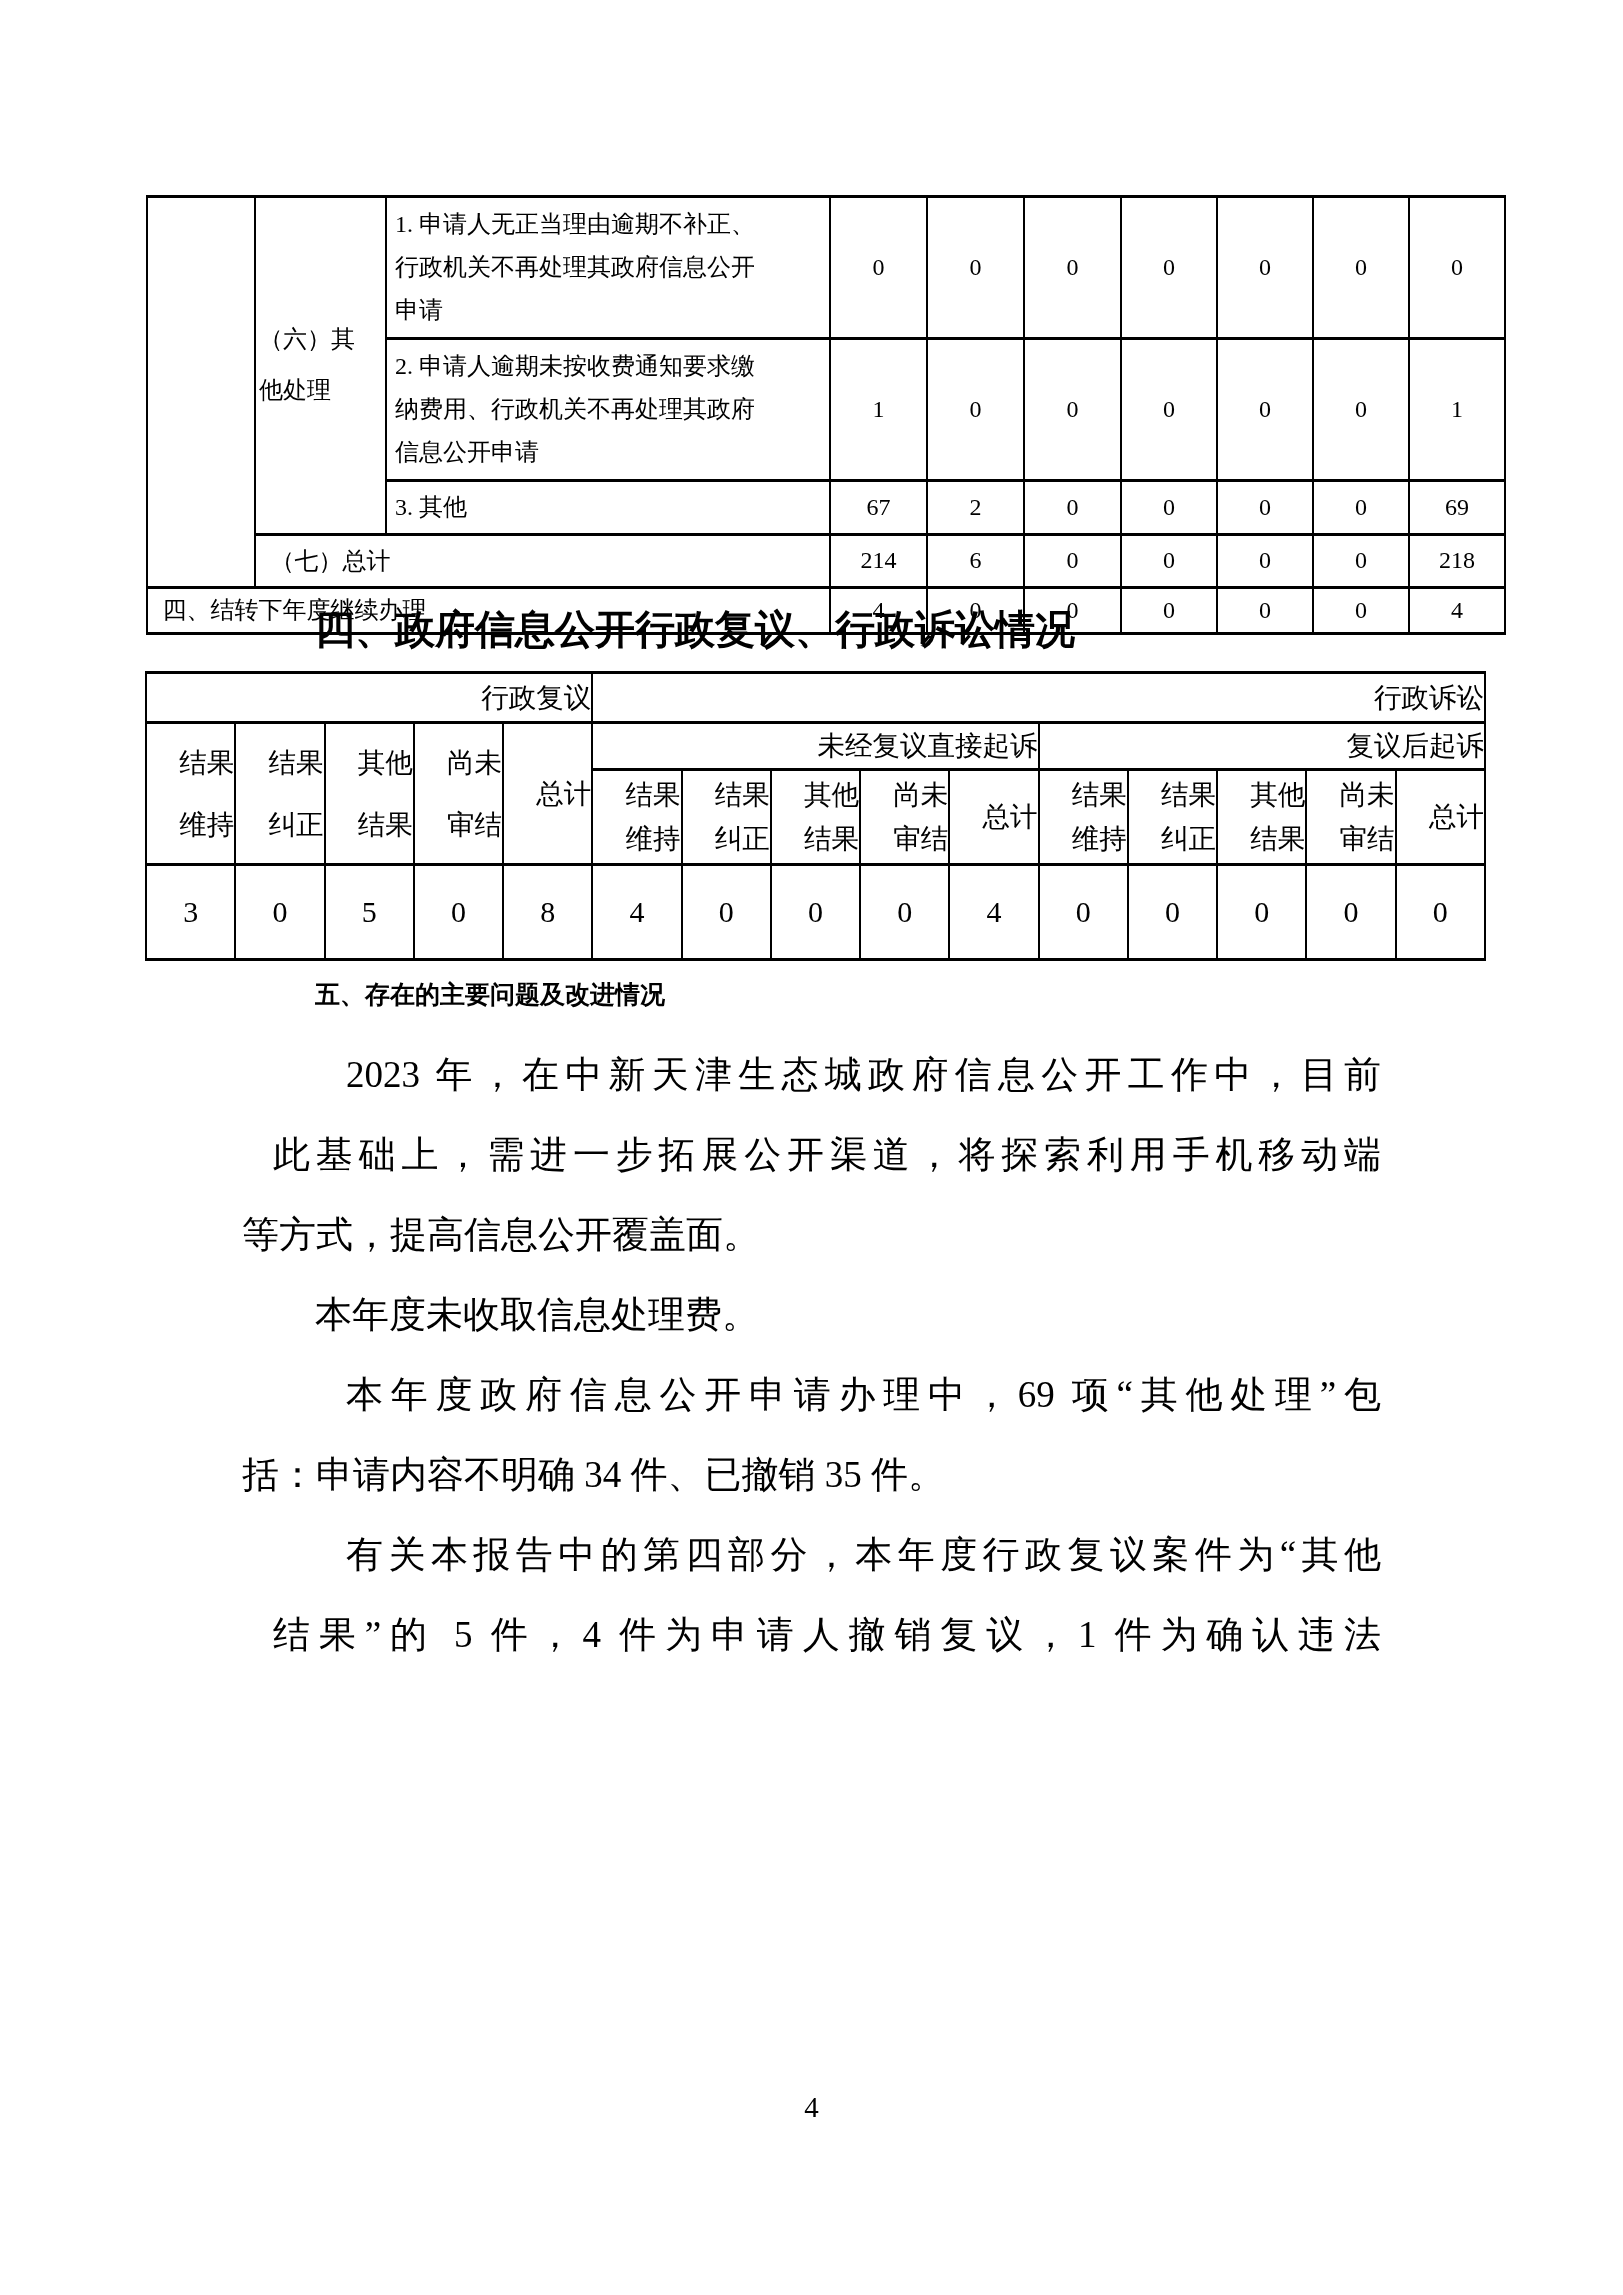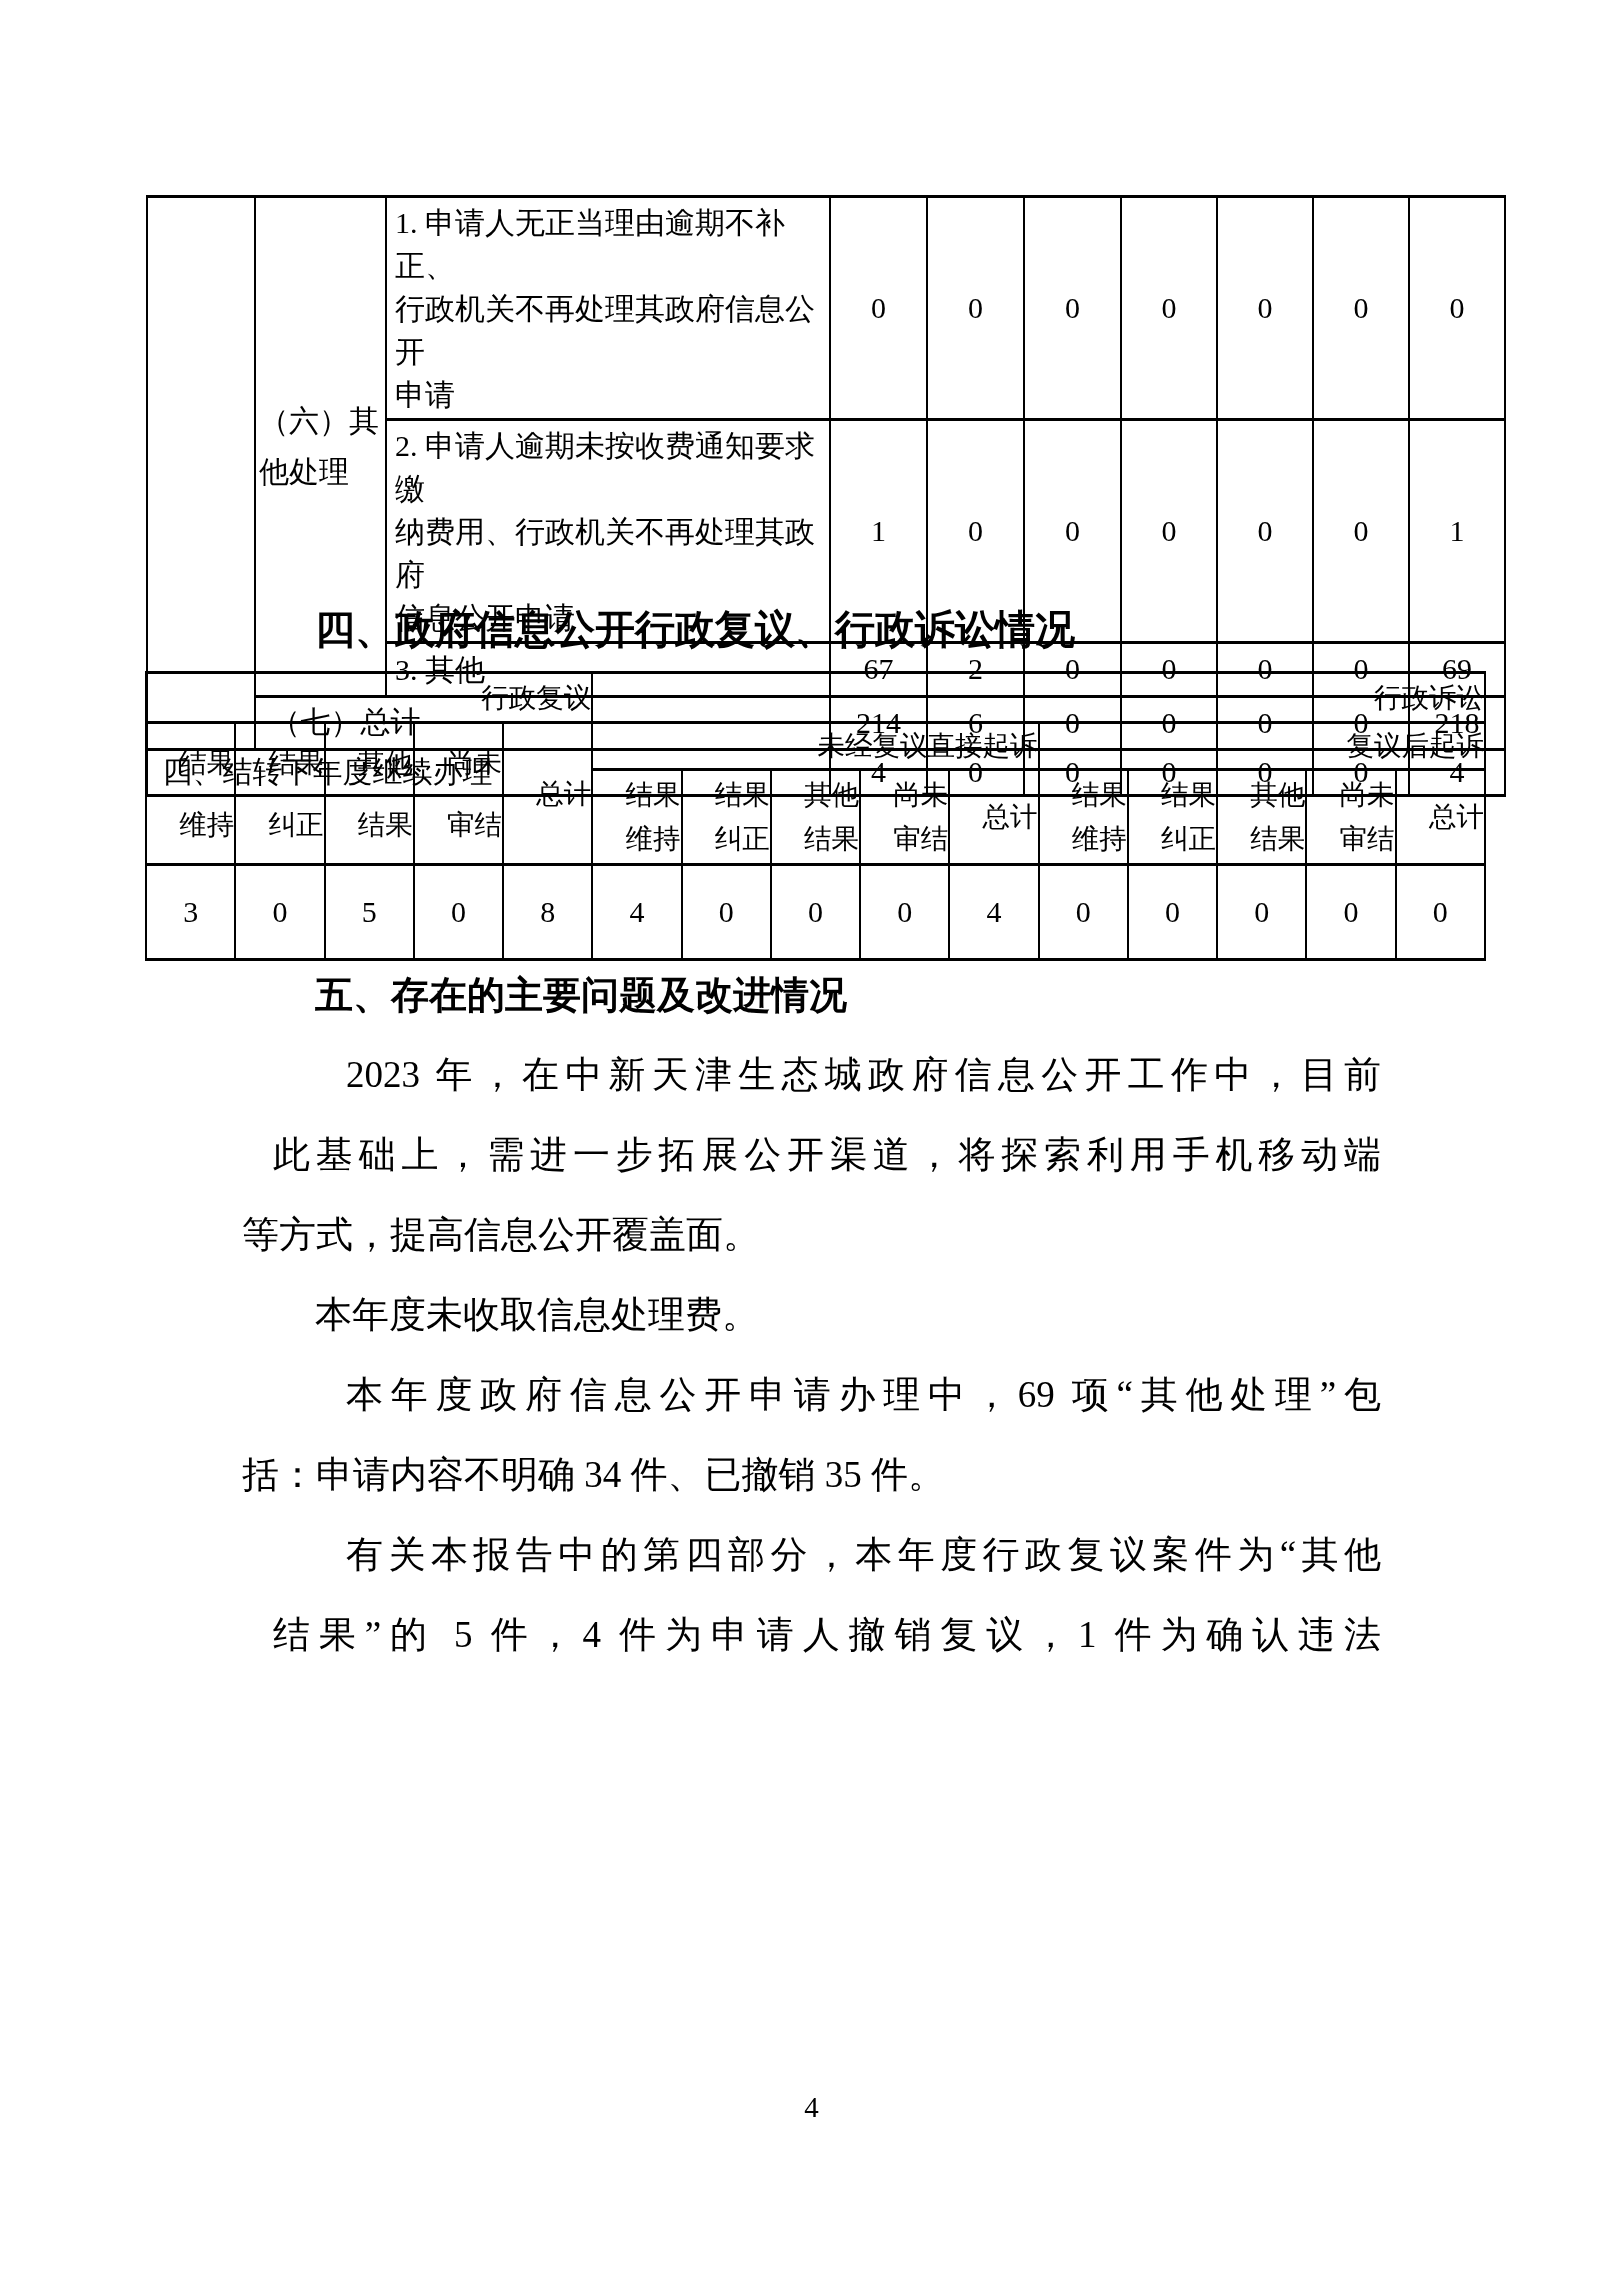--- a/index.html
+++ b/index.html
@@ -20,21 +20,21 @@
     top: 195px;
     width: 1358px;
     border-collapse: collapse;
     table-layout: fixed;
   }
   #table1 td {
     border: 2px solid #000;
     border-top-width: 3.9px;
     border-bottom-width: 3.9px;
     vertical-align: middle;
-    font-size: 30px;
+    font-size: 24px;
   }
   #table1 .r1 td { height: 134px; }
   #table1 .r2 td { height: 134px; }
   #table1 .r3 td { height: 45px; }
   #table1 .r4 td { height: 48px; }
   #table1 .r5 td { height: 41px; }
   #table1 .desc {
     text-align: left;
     padding: 2.6px 5.2px 2.6px 7.9px;
     line-height: 43px;
@@ -111,21 +111,21 @@
     font-size: 37px;
   }
   #content .line {
     height: 80px;
     line-height: 80px;
     white-space: nowrap;
   }
   #content .hline {
     font-family: Liberation Serif, serif;
     font-weight: bold;
-    font-size: 38px;
+    font-size: 25px;
   }
   #content .indent { text-indent: 73px; }
   #content .fill {
     white-space: normal;
     text-align: justify;
     text-align-last: justify;
     margin-left: 31px;
   }
 
   

